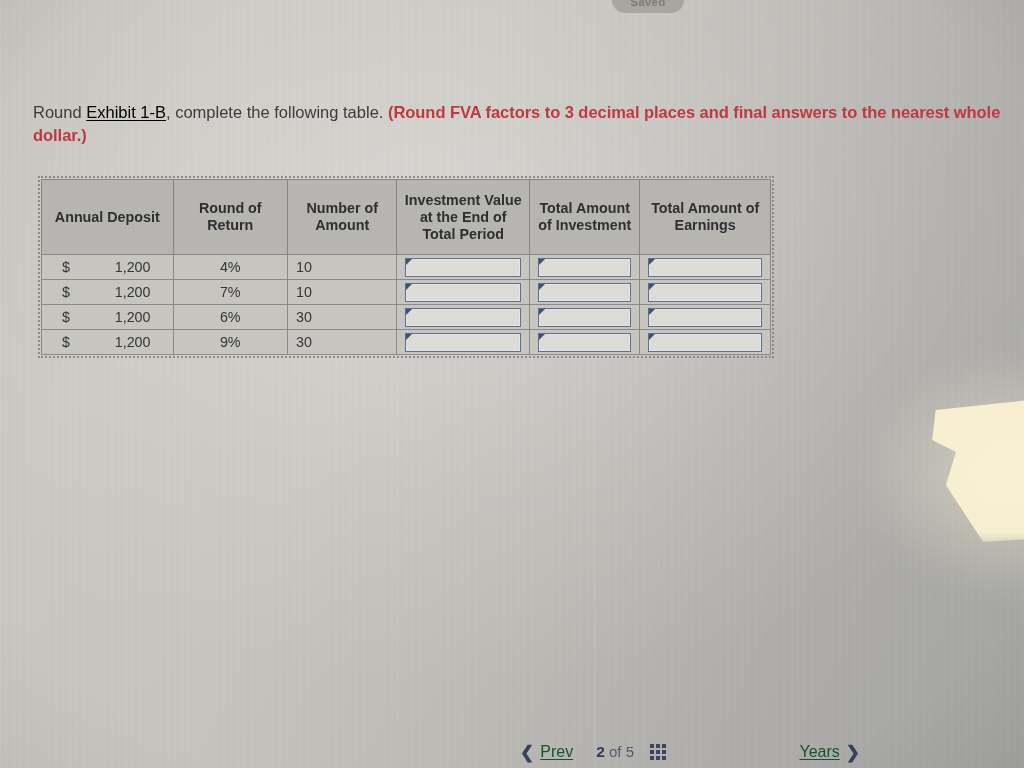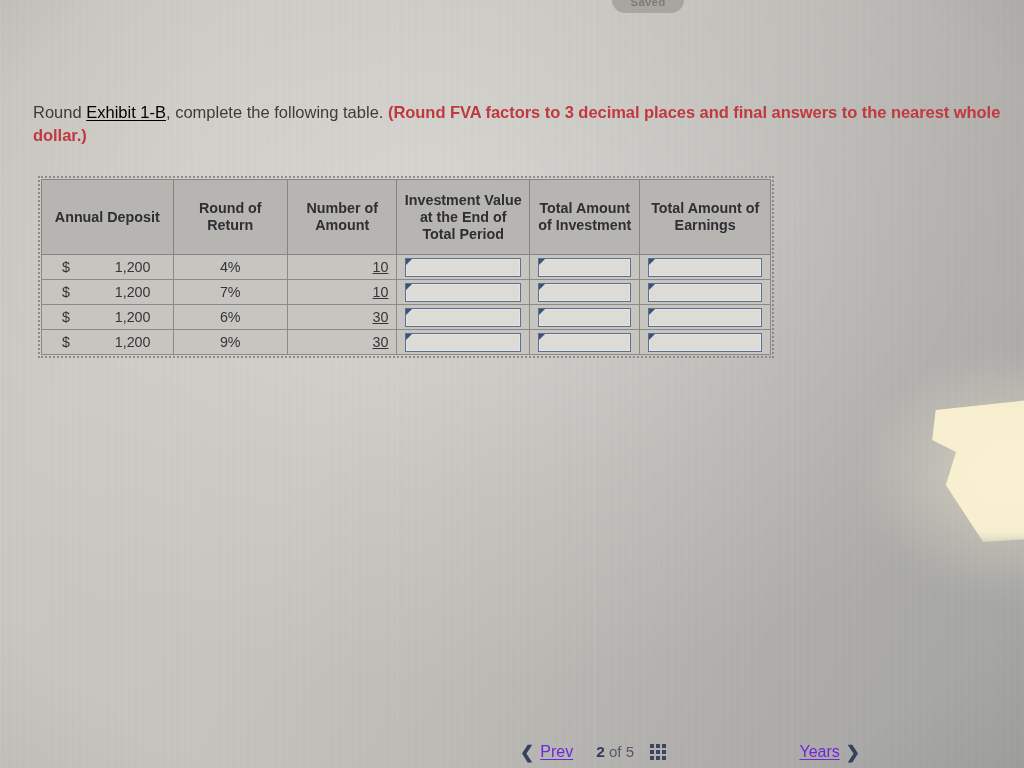--- a/index.html
+++ b/index.html
@@ -151,21 +151,21 @@
     vertical-align: middle;
   }
   table#fv-table td {
     border: 1px solid #8b8a85;
     background: #c6c5c0;
     height: 20px;
     padding: 2px 8px;
     vertical-align: middle;
   }
   td.c-rate     { text-align: center; }
-  td.c-years    { text-align: right; text-decoration: underline; }
+  td.c-years    { text-align: left; }
 
   
   td.c-deposit {
     padding: 0;
   }
   td.c-deposit .inner {
     display: flex;
     justify-content: space-between;
     align-items: center;
     padding: 2px 14px 2px 12px;
@@ -215,21 +215,21 @@
   #nav .chev {
     font-size: 17px;
     font-weight: bold;
     color: #36405e;
   }
   #nav .prev-label, #nav .next-label {
     text-decoration: underline;
     text-underline-offset: 2px;
     cursor: pointer;
     margin: 0 6px;
-    color: #6d28d9;
+    color: #14532d;
   }
   #nav .pager {
     margin: 0 14px 0 17px;
     color: #55596b;
     font-size: 15px;
     white-space: nowrap;
   }
   #nav .pager .cur {
     font-weight: bold;
     color: #333c5a;

